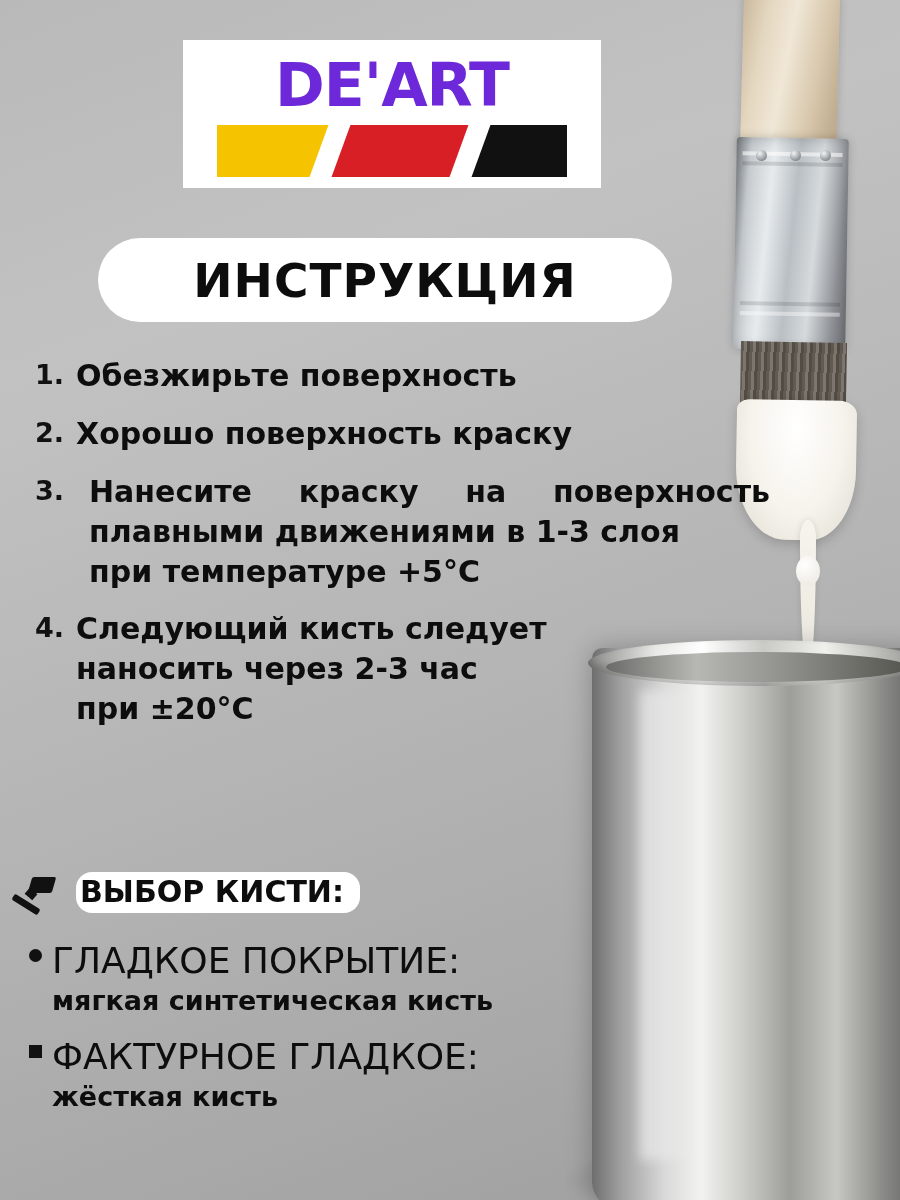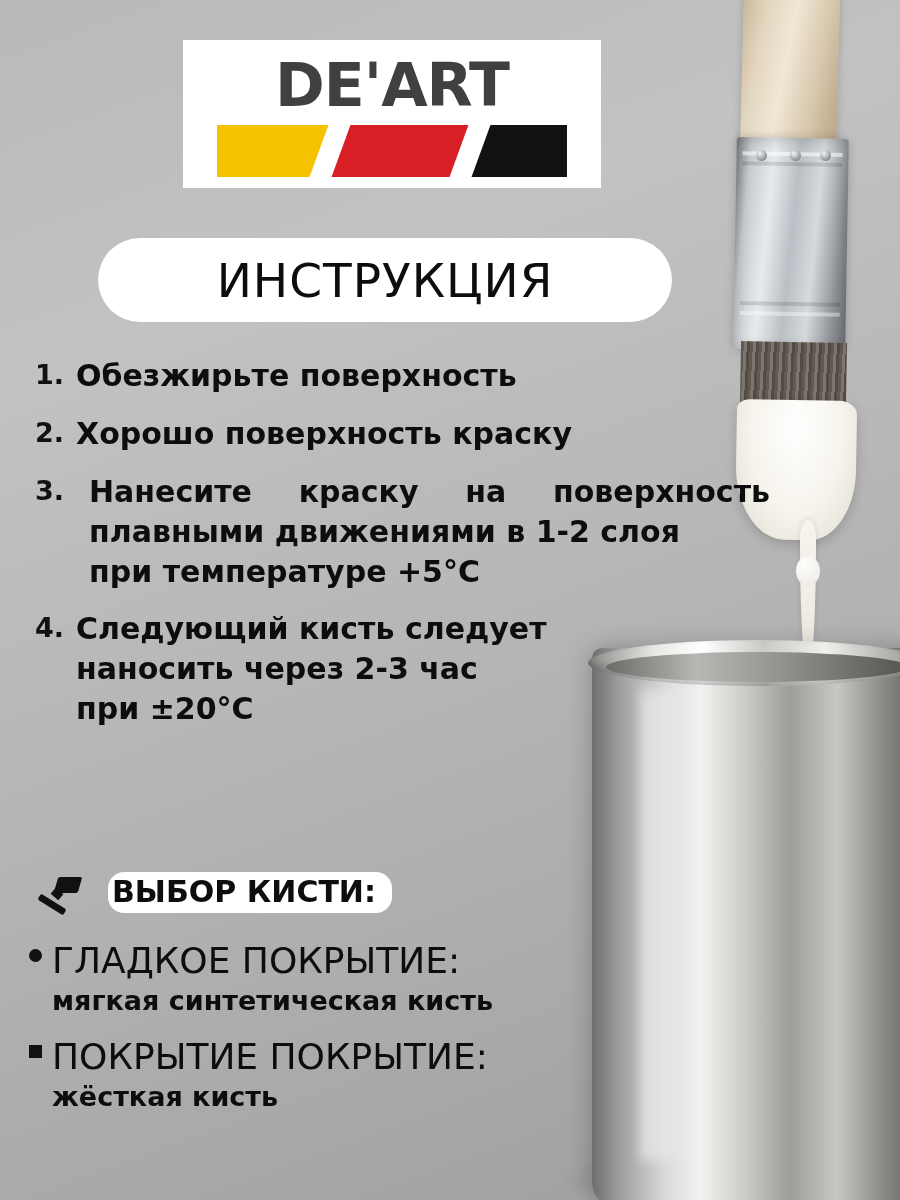--- a/index.html
+++ b/index.html
@@ -153,21 +153,21 @@
     justify-content: center;
     align-items: center;
     padding-top: 4px;
     box-sizing: border-box;
   }
   .logo-text {
     font-family: "DejaVu Sans", sans-serif;
     font-weight: bold;
     font-size: 60px;
     letter-spacing: -1px;
-    color: #404040;
+    color: #6d28d9;
     line-height: 1;
     margin-bottom: 10px;
   }
   .logo-stripes {
     width: 350px;
     height: 52px;
     position: relative;
     overflow: hidden;
   }
   .logo-stripes .st {
@@ -188,21 +188,21 @@
     left: 98px; top: 238px;
     width: 574px; height: 84px;
     background: #ffffff;
     border-radius: 42px;
     display: flex;
     align-items: center;
     justify-content: center;
   }
   .title-pill span {
     font-family: "DejaVu Sans", sans-serif;
-    font-weight: normal;
+    font-weight: bold;
     font-size: 47px;
     letter-spacing: 1px;
     color: #0d0d0d;
   }
 
   
   .steps {
     position: absolute;
     left: 18px; top: 356px;
     width: 790px;
@@ -233,24 +233,24 @@
     text-align: justify;
     max-width: 700px;
   }
   .step-3 .step-text { width: 694px; text-align: justify; }
   .step-3 .step-text > span { display: block; margin-left: 13px; }
   .step-3 .line1 { text-align: justify; text-align-last: justify; }
 
   
   .brush-choice {
     position: absolute;
-    left: 36px; top: 872px;
+    left: 10px; top: 872px;
     display: flex;
     align-items: center;
-    gap: 28px;
+    gap: 22px;
   }
   .brush-icon {
     width: 44px; height: 36px;
     position: relative;
     flex: none;
   }
   .brush-icon .head {
     position: absolute;
     right: 0; top: 2px;
     width: 24px; height: 16px;
@@ -376,21 +376,21 @@
 
       <div class="step">
         <div class="step-num">2.</div>
         <div class="step-text">Хорошо поверхность краску</div>
       </div>
 
       <div class="step step-3">
         <div class="step-num">3.</div>
         <div class="step-text">
           <span class="line1">Нанесите краску на поверхность</span>
-          <span>плавными движениями в 1-2 слоя</span>
+          <span>плавными движениями в 1-3 слоя</span>
           <span>при температуре +5°С</span>
         </div>
       </div>
 
       <div class="step">
         <div class="step-num">4.</div>
         <div class="step-text">
           <span style="display:block">Следующий кисть следует</span>
           <span style="display:block">наносить через 2-3 час</span>
           <span style="display:block">при ±20°С</span>
@@ -414,21 +414,21 @@
         <div class="bullet-mark"><span class="dot"></span></div>
         <div class="bullet-body">
           <div class="bullet-head">ГЛАДКОЕ ПОКРЫТИЕ:</div>
           <div class="bullet-sub">мягкая синтетическая кисть</div>
         </div>
       </div>
 
       <div class="bullet">
         <div class="bullet-mark"><span class="square"></span></div>
         <div class="bullet-body">
-          <div class="bullet-head">ПОКРЫТИЕ ПОКРЫТИЕ:</div>
+          <div class="bullet-head">ФАКТУРНОЕ ГЛАДКОЕ:</div>
           <div class="bullet-sub">жёсткая кисть</div>
         </div>
       </div>
 
     </div>
 
   </div>
 </div>
 
 </body></html>

